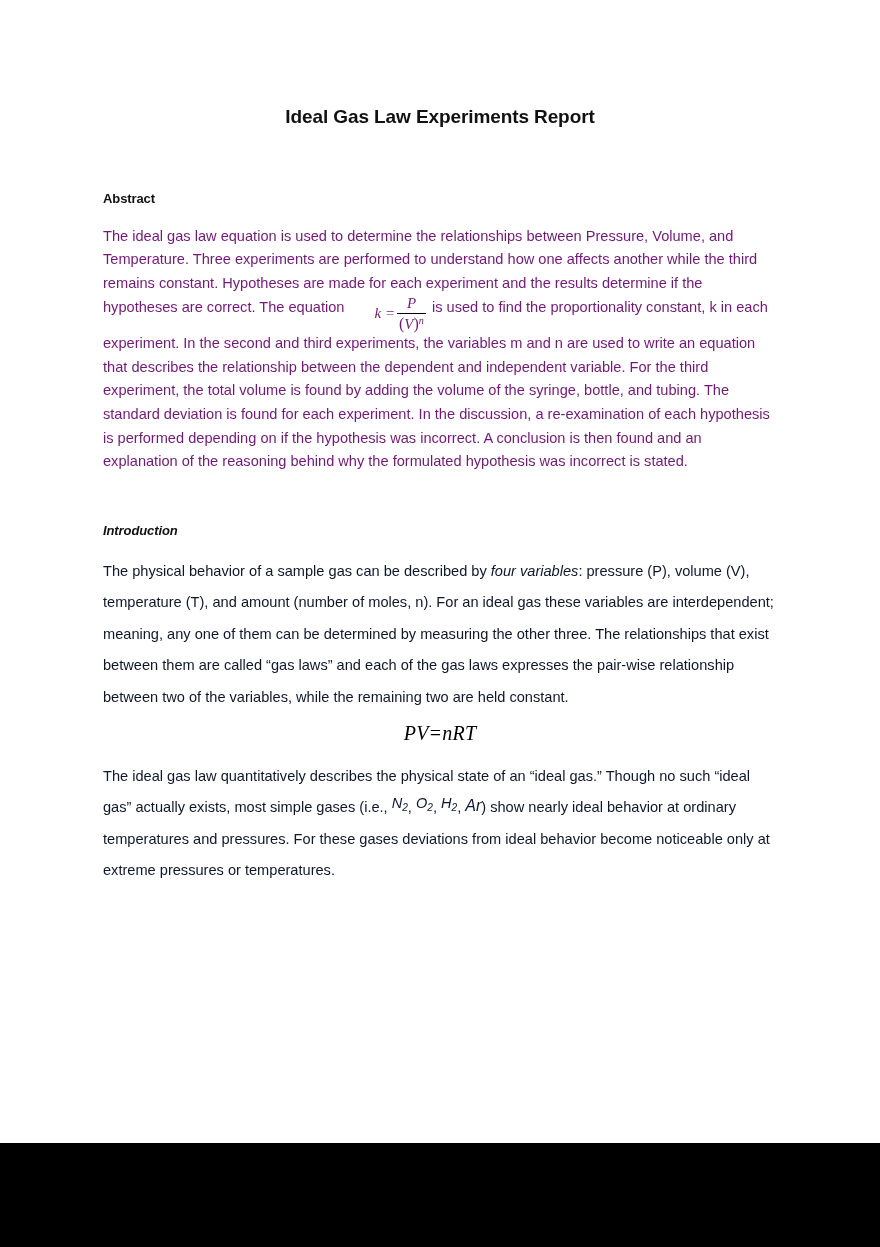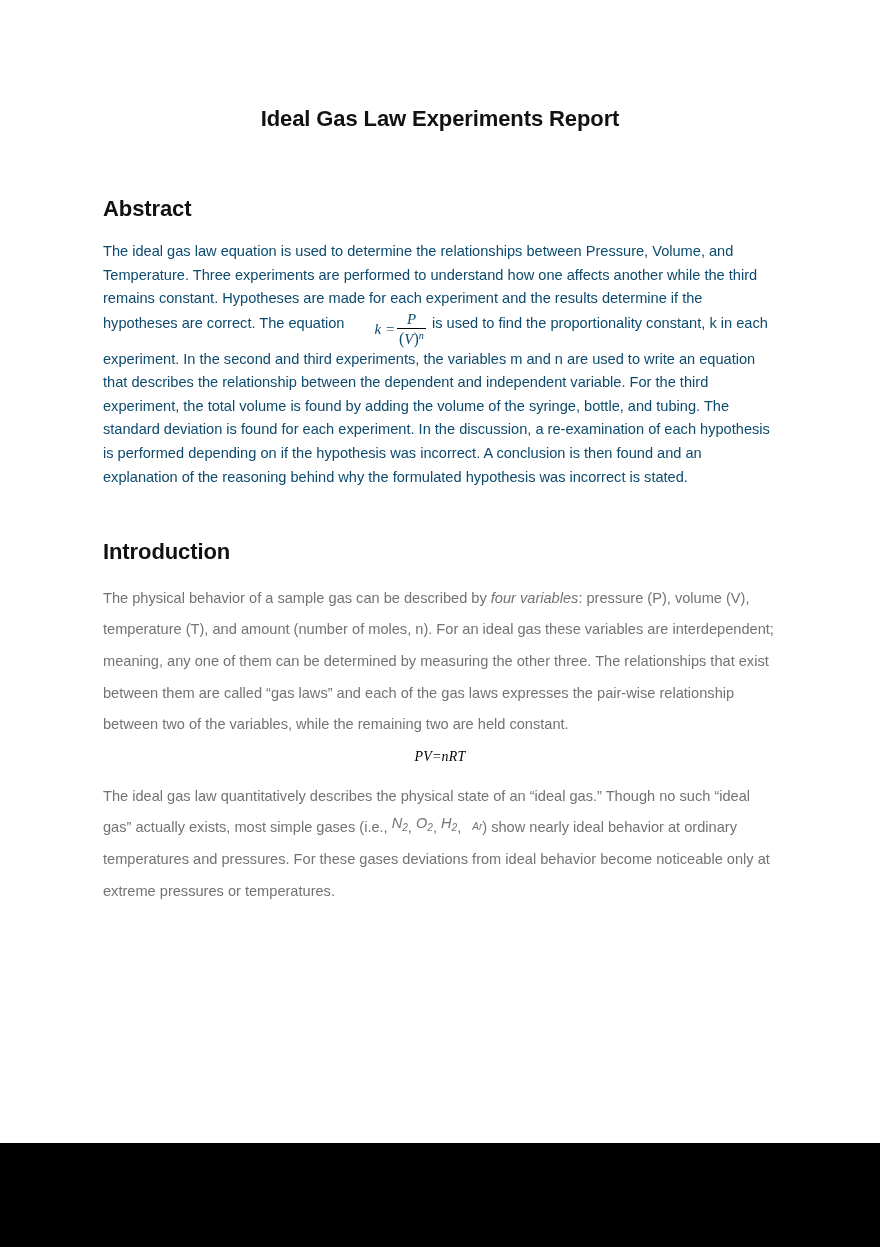--- a/index.html
+++ b/index.html
@@ -23,57 +23,57 @@
     top: 0;
     width: 880px;
     height: 1143px;
     background: #ffffff;
     box-sizing: border-box;
     padding: 0 103px;
   }
 
   .doc-title {
     text-align: center;
-    font-size: 22px;
+    font-size: 19px;
     font-weight: bold;
     letter-spacing: -0.1px;
     margin: 0;
     padding-top: 105px;
     line-height: 1.25;
     color: #111111;
   }
 
   .section-heading {
-    font-size: 22px;
+    font-size: 13px;
     font-weight: bold;
     letter-spacing: -0.1px;
     color: #111111;
     margin: 0;
     line-height: 1.3;
   }
 
   .abstract-heading { padding-top: 62px; }
-  .intro-heading    { padding-top: 49px; }
+  .intro-heading    { padding-top: 49px; font-style: italic; }
 
   .abstract-body {
     font-size: 14.6px;
     line-height: 23.6px;
     text-align: left;
     margin: 0;
     padding-top: 17px;
-    color: #0c4a6e;
+    color: #701a75;
   }
 
   .intro-body {
     font-size: 14.6px;
     line-height: 31.6px;
     text-align: left;
     margin: 0;
     padding-top: 16px;
-    color: #737373;
+    color: #0f172a;
   }
 
   .intro-body.second { padding-top: 14px; }
   .intro-body.third  { padding-top: 16px; }
 
   .eq-inline {
     font-family: "Liberation Serif", serif;
     font-style: italic;
     font-size: 15px;
     display: inline-block;
@@ -114,21 +114,21 @@
     font-size: 16px;
   }
   .frac .den sup {
     font-size: 0.68em;
     vertical-align: 0.52em;
   }
 
   .eq-display {
     font-family: "Liberation Serif", serif;
     font-style: italic;
-    font-size: 14px;
+    font-size: 20px;
     text-align: center;
     margin: 0;
     padding-top: 8px;
     letter-spacing: 0.2px;
   }
 
   .para-after-eq { padding-top: 18px; }
 
   .chem {
     font-family: Liberation Sans, sans-serif;
@@ -137,24 +137,23 @@
     display: inline-block;
     vertical-align: 0.30em;
     white-space: nowrap;
     line-height: 1;
   }
   .chem sub {
     font-size: 0.70em;
     vertical-align: -0.30em;
   }
   .chem .ar {
-    font-size: 10px;
+    font-size: 16px;
     display: inline-block;
     vertical-align: -0.22em;
-    margin-left: 7px;
   }
 
   .ital { font-style: italic; }
 
   .black-bar {
     position: absolute;
     left: 0;
     top: 1143px;
     width: 880px;
     height: 104px;

